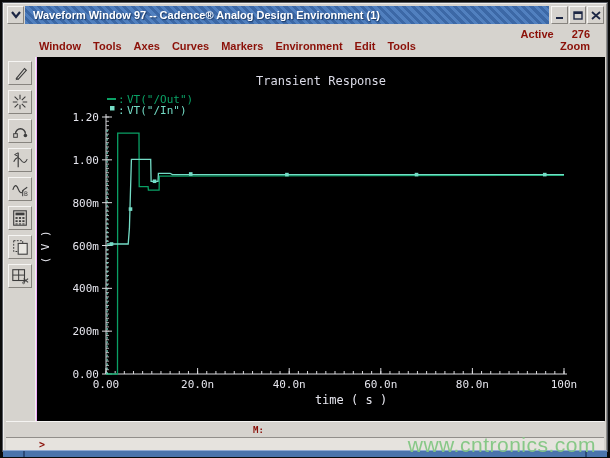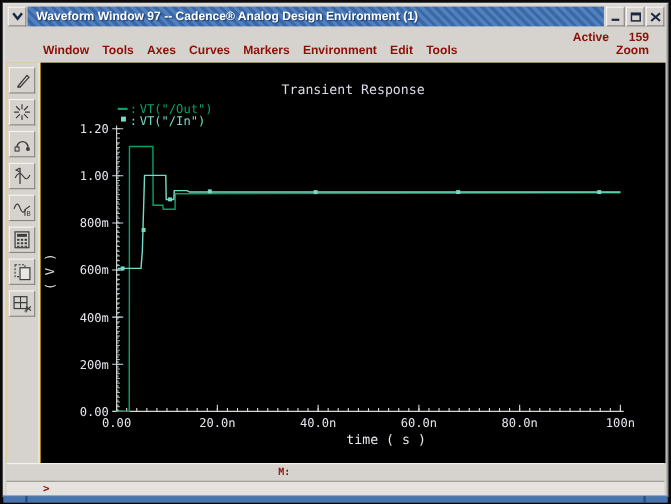--- a/index.html
+++ b/index.html
@@ -23,21 +23,21 @@
   
   .active-row{position:absolute;left:2px;top:20px;right:2px;height:16px;display:flex;
           justify-content:flex-end;align-items:flex-end;gap:18px;padding-right:14px;
           color:#8b1008;font-size:11px;font-weight:bold;}
   
   .menu-row{position:absolute;left:2px;top:36px;right:2px;height:17px;display:flex;align-items:flex-start;
           padding-left:33px;gap:12px;color:#8b1008;font-size:11px;font-weight:bold;}
   .menu-item{cursor:default;}
   .menu-help{position:absolute;right:14px;}
   
-  .main{position:absolute;left:2px;top:53px;right:2px;height:364px;background:#eab308;}
+  .main{position:absolute;left:2px;top:53px;right:2px;height:364px;background:#f0abfc;}
   .toolcol{position:absolute;left:0;top:0;width:30px;height:364px;background:#d6d3ce;
           border-right:1px solid #f2f1ef;padding-top:4px;box-sizing:border-box;}
   .toolbtn{width:24px;height:24px;margin:0 0 5px 2px;background:#d6d3ce;
           border:1px solid #f6f5f3;border-right-color:#87847f;border-bottom-color:#87847f;
           box-sizing:border-box;display:flex;align-items:center;justify-content:center;}
   .toolbtn svg{display:block;}
   .plot{position:absolute;left:31px;top:0;width:568px;height:364px;background:#000;}
   
   .status1{position:absolute;left:2px;top:417px;right:2px;height:16px;background:#d6d3ce;
           border-top:1px solid #f5f4f2;color:#8b1008;
@@ -78,21 +78,21 @@
       </div>
       <div class="winbtn">
         <svg width="10" height="9" viewBox="0 0 10 9">
           <path d="M1,1 L9,8 M9,1 L1,8" stroke="#1d2744" stroke-width="1.8"></path>
         </svg>
       </div>
     </div>
 
     <div class="active-row">
       <span>Active</span>
-      <span>159</span>
+      <span>276</span>
     </div>
 
     <div class="menu-row">
       <span class="menu-item">Window</span>
       <span class="menu-item">Tools</span>
       <span class="menu-item">Axes</span>
       <span class="menu-item">Curves</span>
       <span class="menu-item">Markers</span>
       <span class="menu-item">Environment</span>
       <span class="menu-item">Edit</span>
@@ -349,13 +349,14 @@
     <div class="prompt-row">
       <span>&gt;</span>
     </div>
   </div>
 
   <div class="bottom-band">
     <div class="notch" style="left:20px"></div>
     <div class="notch" style="right:20px"></div>
   </div>
 
+  <div class="watermark">www.cntronics.com</div>
 </div>
 
 </body></html>

